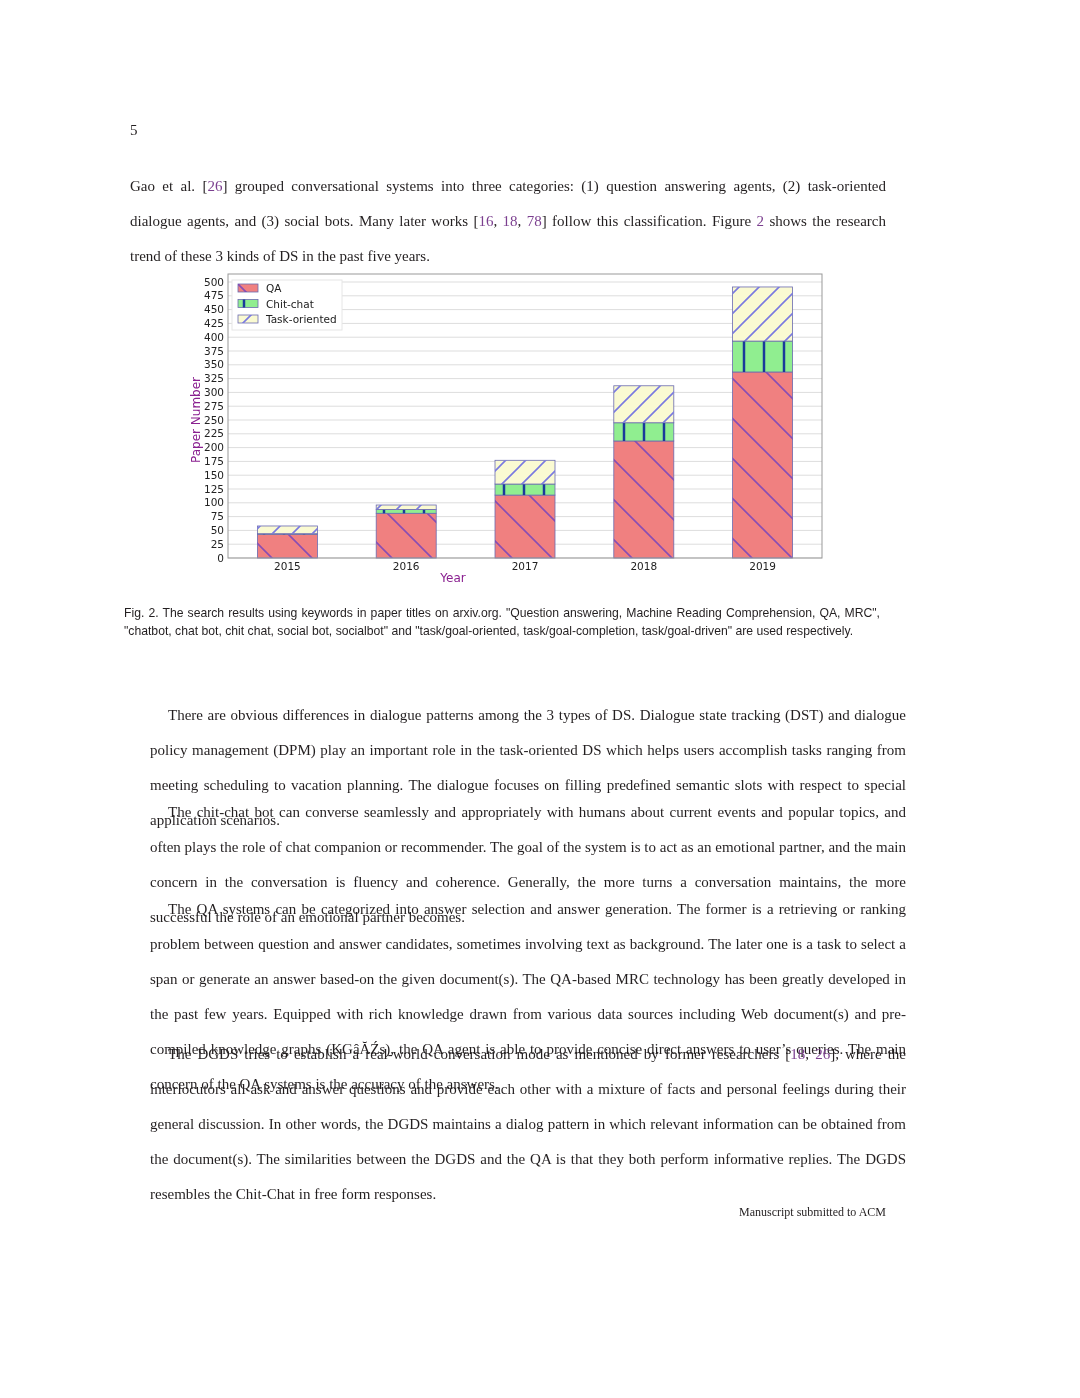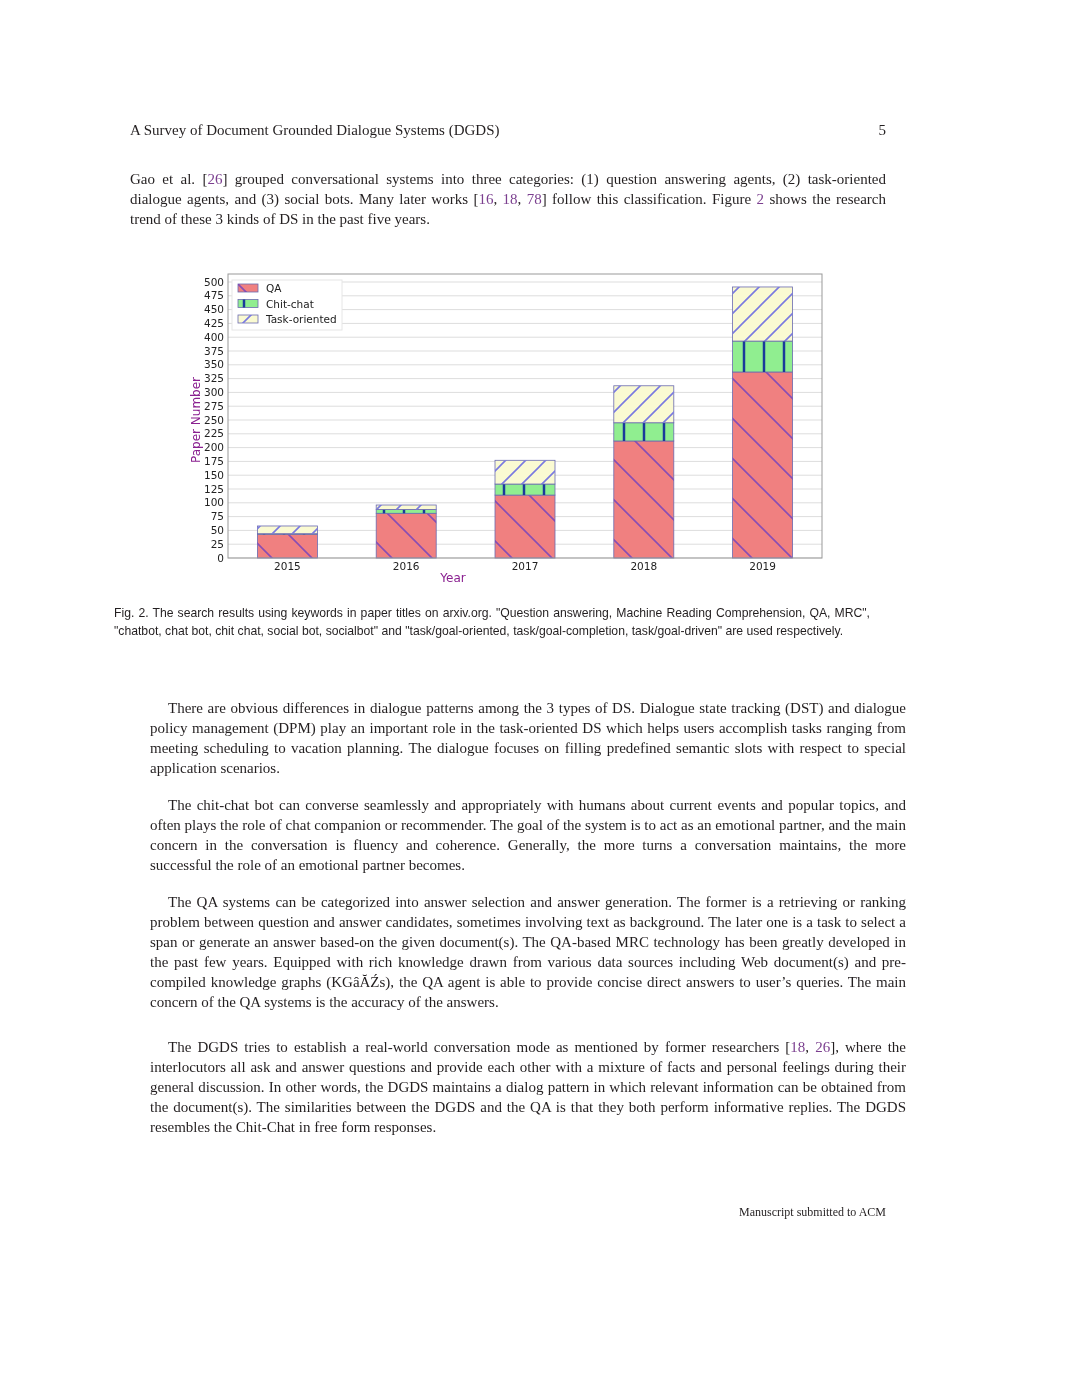--- a/index.html
+++ b/index.html
@@ -1,35 +1,34 @@
 <!DOCTYPE html>
 <html><head>
 <meta charset="utf-8">
 <style>
   html, body { margin:0; padding:0; background:#ffffff; }
   body { width:1080px; height:1398px; position:relative; overflow:hidden;
          font-family:"Liberation Serif", "DejaVu Serif", serif; color:#231f20; }
   .header { position:absolute; top:122px; left:130px; width:756px; font-size:15px;
             display:flex; justify-content:space-between; }
-  .para { position:absolute; left:130px; width:756px; font-size:15px; line-height:20px;
+  .para { position:absolute; left:130px; width:756px; font-size:15px; line-height:35px;
           text-align:justify; }
   .para.indent { text-indent:18px;margin-left:20px; }
   .cite { color:#7b3f8f; }
-  .caption { position:absolute; top:605px; left:114px; width:756px;
+  .caption { position:absolute; top:605px; left:124px; width:756px;
              font-family:"Liberation Sans", "DejaVu Sans", sans-serif;
              font-size:12.2px; line-height:17.5px; text-align:justify; color:#231f20; }
   .footer { position:absolute; top:1162px; right:194px; font-size:12px;margin-top:43px; }
   .chart { position:absolute; left:180px; top:266px; width:660px; height:330px; }
   .chart svg text { font-family:"DejaVu Sans", sans-serif; }
 </style>
 </head>
 <body>
 
 <div class="header">
-  <span>A Survey of Document Grounded Dialogue Systems (DGDS)</span>
   <span>5</span>
 </div>
 
 <div class="para" style="top:169px;"><span>Gao et al. [</span><a class="cite">26</a><span>] grouped conversational systems into three categories: (1) question answering agents, (2) task-oriented dialogue agents, and (3) social bots. Many later works [</span><a class="cite">16</a><span>, </span><a class="cite">18</a><span>, </span><a class="cite">78</a><span>] follow this classification. Figure </span><a class="cite">2</a><span> shows the research trend of these 3 kinds of DS in the past five years.</span></div>
 
 <div class="chart">
   <svg id="chart-svg" width="660" height="330" xmlns="http://www.w3.org/2000/svg">
     <defs>
       <pattern id="hatch-back" patternUnits="userSpaceOnUse" width="40" height="40">
         <path d="M-10,-10 L50,50 M-10,30 L10,50 M30,-10 L50,10" stroke="#7040c0" stroke-width="1.6" opacity="0.8"></path>

